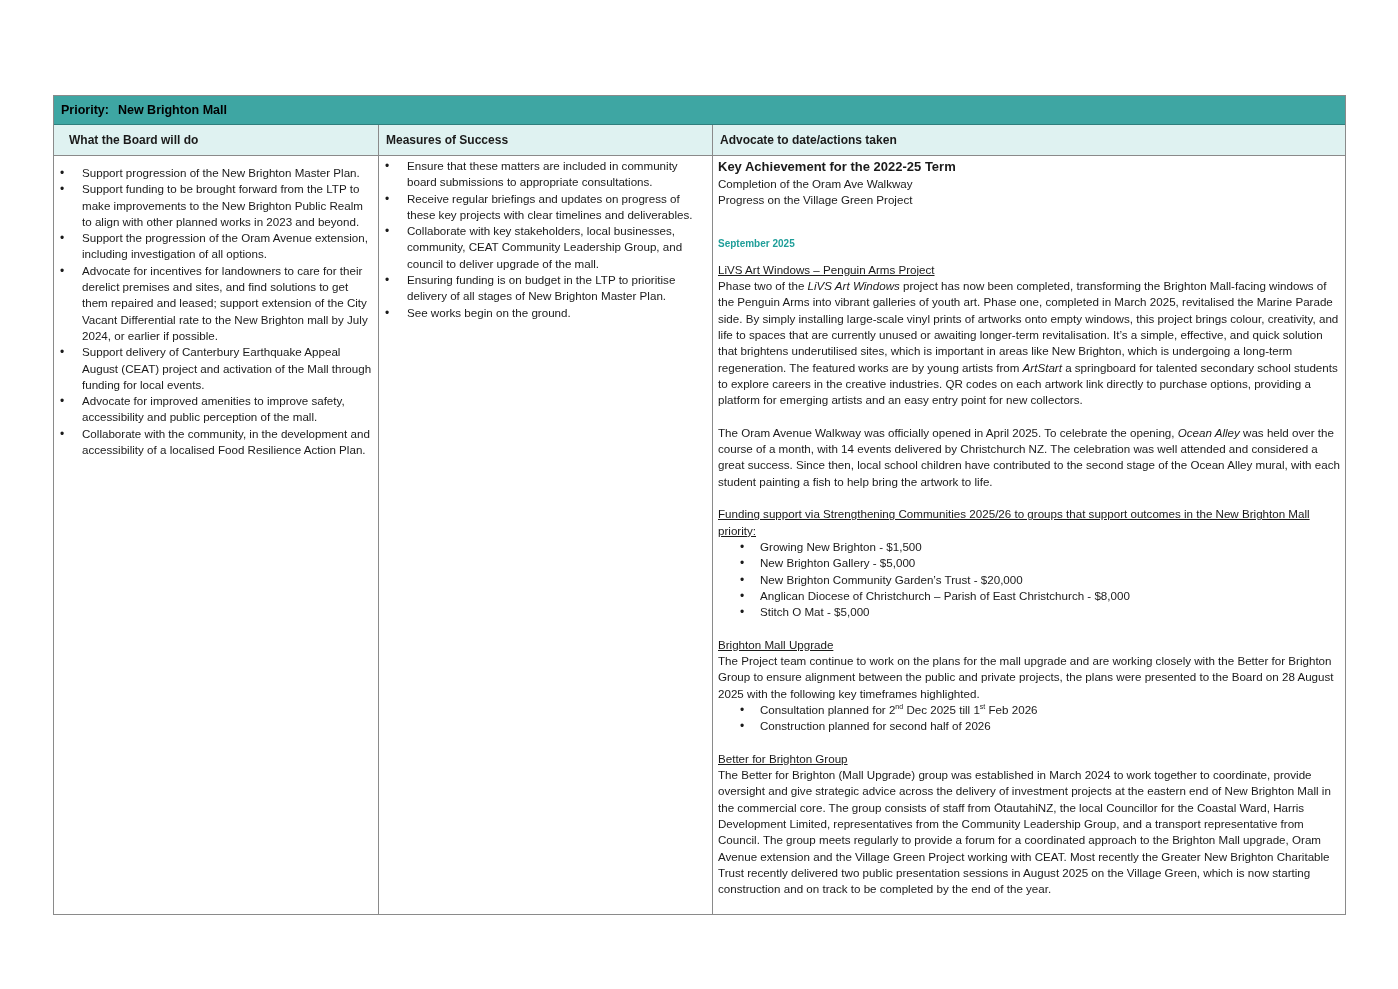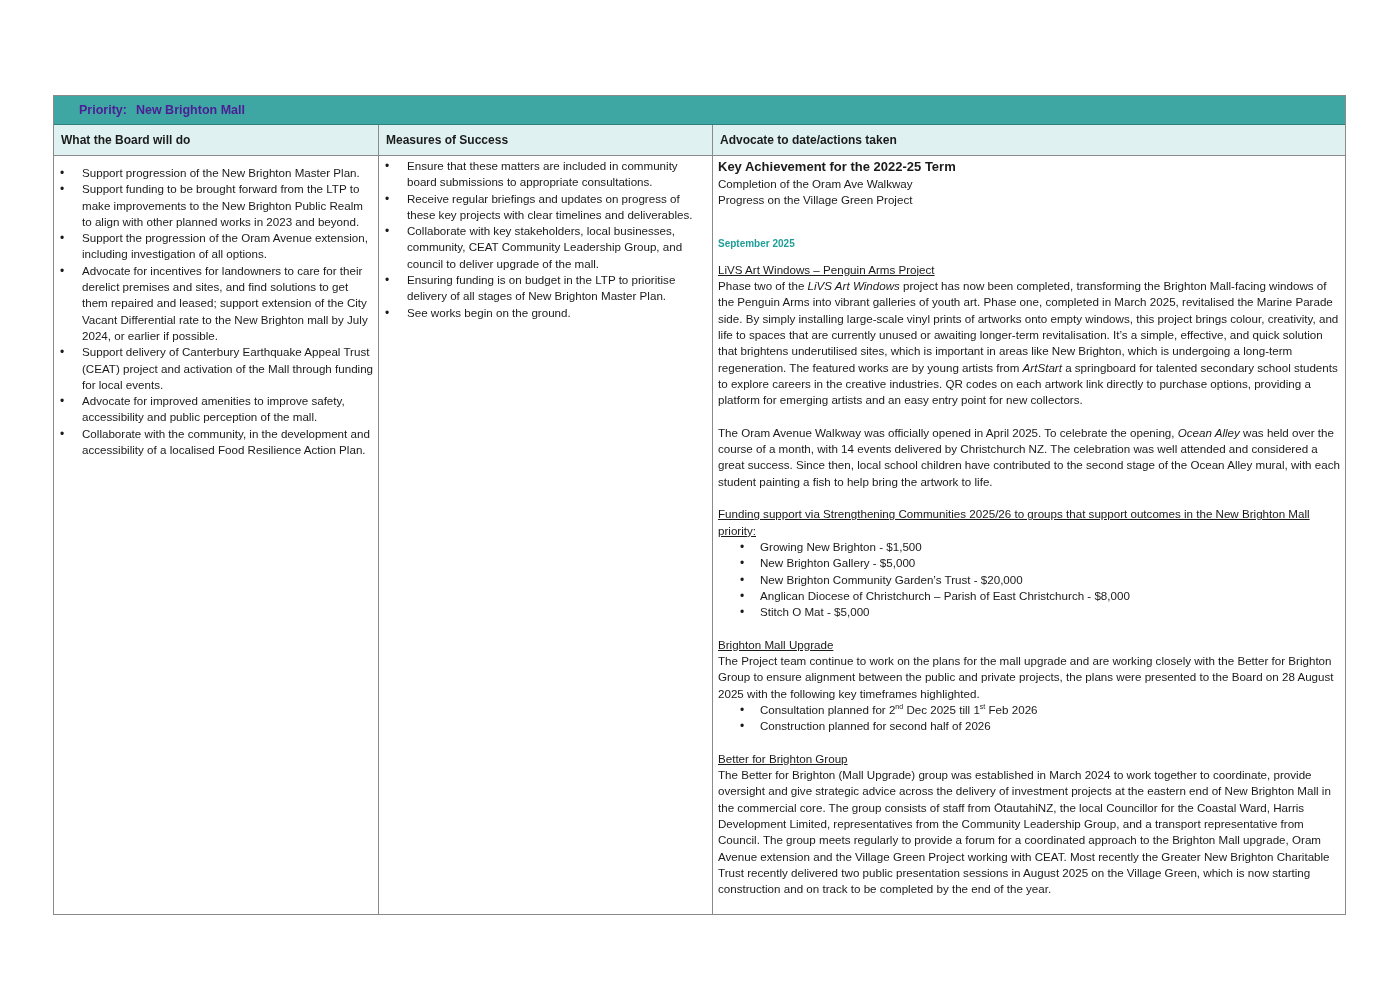--- a/index.html
+++ b/index.html
@@ -2,27 +2,27 @@
 <html><head>
 <meta charset="utf-8">
 <style>
   html, body { margin: 0; padding: 0; background: #ffffff; }
   body { width: 1398px; height: 989px; position: relative; overflow: hidden;
          font-family: "Liberation Sans", sans-serif; color: #1a1a1a; }
   .tbl { position: absolute; left: 53px; top: 95px; width: 1293px; height: 820px;
          border: 1px solid #8a8a8a; box-sizing: border-box; }
   .priority-bar { position: absolute; left: 0; top: 0; right: 0; height: 29px;
          background: #3ea6a3; border-bottom: 1px solid #2f7f7d; box-sizing: border-box;
-         color: #4c1d95; font-weight: bold; font-size: 12.5px; line-height: 28px; padding-left: 25px; }
+         color: #000000; font-weight: bold; font-size: 12.5px; line-height: 28px; padding-left: 7px; }
   .priority-bar .lbl { margin-right: 9px; }
   .header-row { position: absolute; left: 0; top: 29px; right: 0; height: 31px;
          background: #dff2f1; border-bottom: 1px solid #8a8a8a; box-sizing: border-box; }
   .hcell { position: absolute; top: 0; height: 30px; line-height: 30px; font-weight: bold;
          font-size: 12px; padding-left: 7px; box-sizing: border-box; }
-  .col1 { left: 0; width: 290px; }
+  .col1 { left: 8px; width: 290px; }
   .col2 { left: 325px; width: 334px; }
   .col3 { left: 659px; width: 633px; }
   .vline { position: absolute; top: 29px; bottom: 0; width: 1px; background: #8a8a8a; }
   .body-cell { position: absolute; top: 60px; bottom: 0; box-sizing: border-box;
          font-size: 11.6px; line-height: 16.3px; }
   ul.blist { margin: 0; padding: 0; list-style: none; }
   ul.blist li { position: relative; padding-left: 28px; }
   ul.blist li::before { content: "\2022"; position: absolute; left: 6px; top: 0; font-size: 12px; }
   .c1 { left: 0; width: 325px; padding: 9px 4px 0 0; }
   .c2 { left: 325px; width: 334px; padding: 2px 4px 0 0; }
@@ -53,21 +53,21 @@
 
   <div class="vline" style="left:324px"></div>
   <div class="vline" style="left:658px"></div>
 
   <div class="body-cell c1">
     <ul class="blist">
       <li>Support progression of the New Brighton Master Plan.</li>
       <li>Support funding to be brought forward from the LTP to make improvements to the New Brighton Public Realm to align with other planned works in 2023 and beyond.</li>
       <li>Support the progression of the Oram Avenue extension, including investigation of all options.</li>
       <li>Advocate for incentives for landowners to care for their derelict premises and sites, and find solutions to get them repaired and leased; support extension of the City Vacant Differential rate to the New Brighton mall by July 2024, or earlier if possible.</li>
-      <li>Support delivery of Canterbury Earthquake Appeal Trust (CEAT) project and activation of the Mall through funding for local events.</li>
+      <li>Support delivery of Canterbury Earthquake Appeal August (CEAT) project and activation of the Mall through funding for local events.</li>
       <li>Advocate for improved amenities to improve safety, accessibility and public perception of the mall.</li>
       <li>Collaborate with the community, in the development and accessibility of a localised Food Resilience Action Plan.</li>
     </ul>
   </div>
 
   <div class="body-cell c2">
     <ul class="blist">
       <li>Ensure that these matters are included in community board submissions to appropriate consultations.</li>
       <li>Receive regular briefings and updates on progress of these key projects with clear timelines and deliverables.</li>
       <li>Collaborate with key stakeholders, local businesses, community, CEAT Community Leadership Group, and council to deliver upgrade of the mall.</li>

